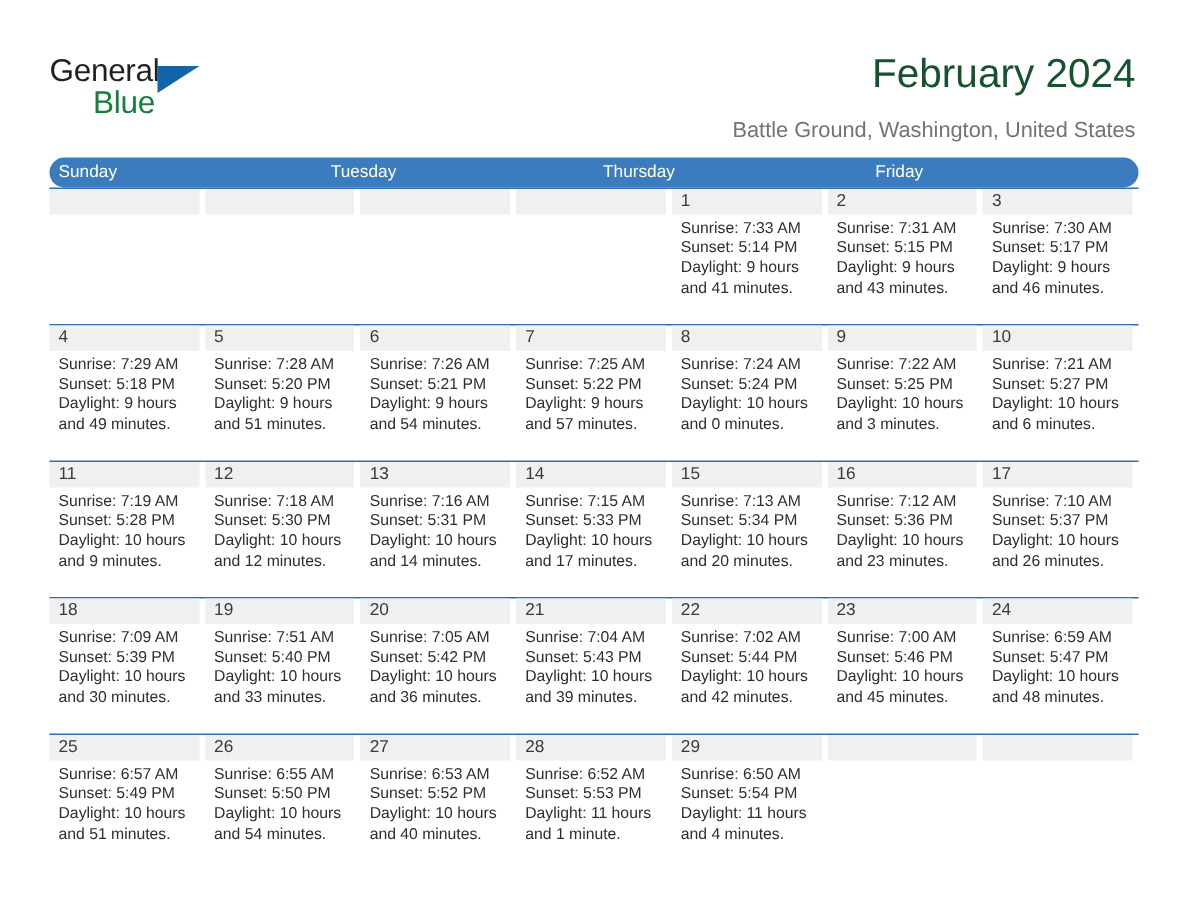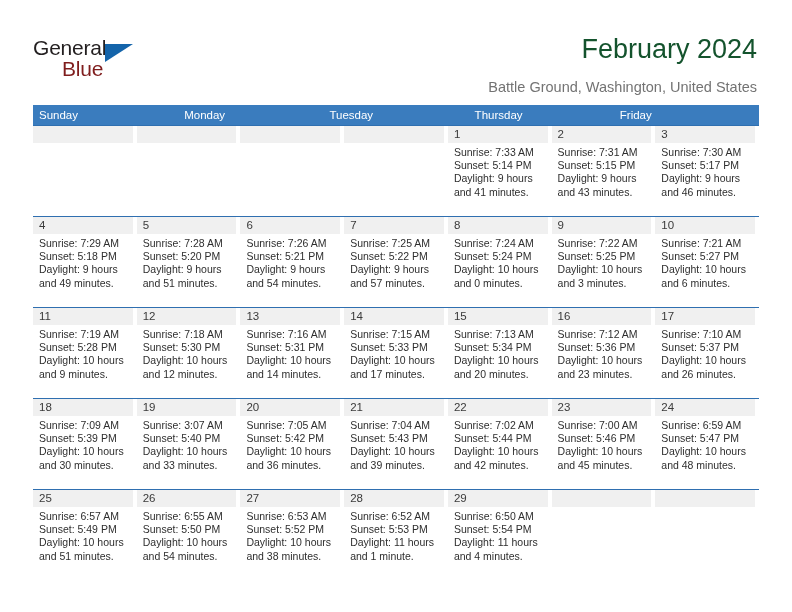--- a/index.html
+++ b/index.html
@@ -53,21 +53,21 @@
     height: 0;
     border-left: 28px solid #1464aa;
     border-bottom: 18px solid transparent;
   }
   .logo-blue {
     position: absolute;
     left: 29px;
     top: 21px;
     font-size: 21px;
     letter-spacing: -0.2px;
-    color: #7f1d1d;
+    color: #15803d;
     font-family: "Liberation Sans", sans-serif;
   }
   .title {
     position: absolute;
     right: 35px;
     top: 34px;
     font-size: 27px;
     color: #14532d;
     text-align: right;
     white-space: nowrap;
@@ -87,20 +87,21 @@
     position: absolute;
     left: 33px;
     top: 105px;
     width: 726px;
   }
   .dow-row {
     display: flex;
     width: 726px;
     height: 20px;
     background: #3a7cbe;
+    border-radius: 10px;
   }
   .dow {
     flex: 1 1 0;
     color: #ffffff;
     font-size: 11.5px;
     line-height: 20px;
     padding-left: 6px;
     box-sizing: border-box;
     white-space: nowrap;
   }
@@ -158,21 +159,20 @@
       <span class="logo-tri"></span>
       <span class="logo-blue">Blue</span>
     </div>
     <div class="title">February 2024</div>
     <div class="subtitle">Battle Ground, Washington, United States</div>
   </div>
 
   <div class="calendar">
     <div class="dow-row">
       <div class="dow">Sunday</div>
-      <div class="dow">Monday</div>
       <div class="dow">Tuesday</div>
       <div class="dow">Thursday</div>
       <div class="dow">Friday</div>
     </div>
 
     <div class="week">
       <div class="cell empty">
         <div class="daynum"></div>
         <div class="info">
           <div></div>
@@ -375,21 +375,21 @@
         <div class="info">
           <div>Sunrise: 7:09 AM</div>
           <div>Sunset: 5:39 PM</div>
           <div>Daylight: 10 hours</div>
           <div>and 30 minutes.</div>
         </div>
       </div>
       <div class="cell">
         <div class="daynum">19</div>
         <div class="info">
-          <div>Sunrise: 3:07 AM</div>
+          <div>Sunrise: 7:51 AM</div>
           <div>Sunset: 5:40 PM</div>
           <div>Daylight: 10 hours</div>
           <div>and 33 minutes.</div>
         </div>
       </div>
       <div class="cell">
         <div class="daynum">20</div>
         <div class="info">
           <div>Sunrise: 7:05 AM</div>
           <div>Sunset: 5:42 PM</div>
@@ -453,21 +453,21 @@
           <div>Daylight: 10 hours</div>
           <div>and 54 minutes.</div>
         </div>
       </div>
       <div class="cell">
         <div class="daynum">27</div>
         <div class="info">
           <div>Sunrise: 6:53 AM</div>
           <div>Sunset: 5:52 PM</div>
           <div>Daylight: 10 hours</div>
-          <div>and 38 minutes.</div>
+          <div>and 40 minutes.</div>
         </div>
       </div>
       <div class="cell">
         <div class="daynum">28</div>
         <div class="info">
           <div>Sunrise: 6:52 AM</div>
           <div>Sunset: 5:53 PM</div>
           <div>Daylight: 11 hours</div>
           <div>and 1 minute.</div>
         </div>

